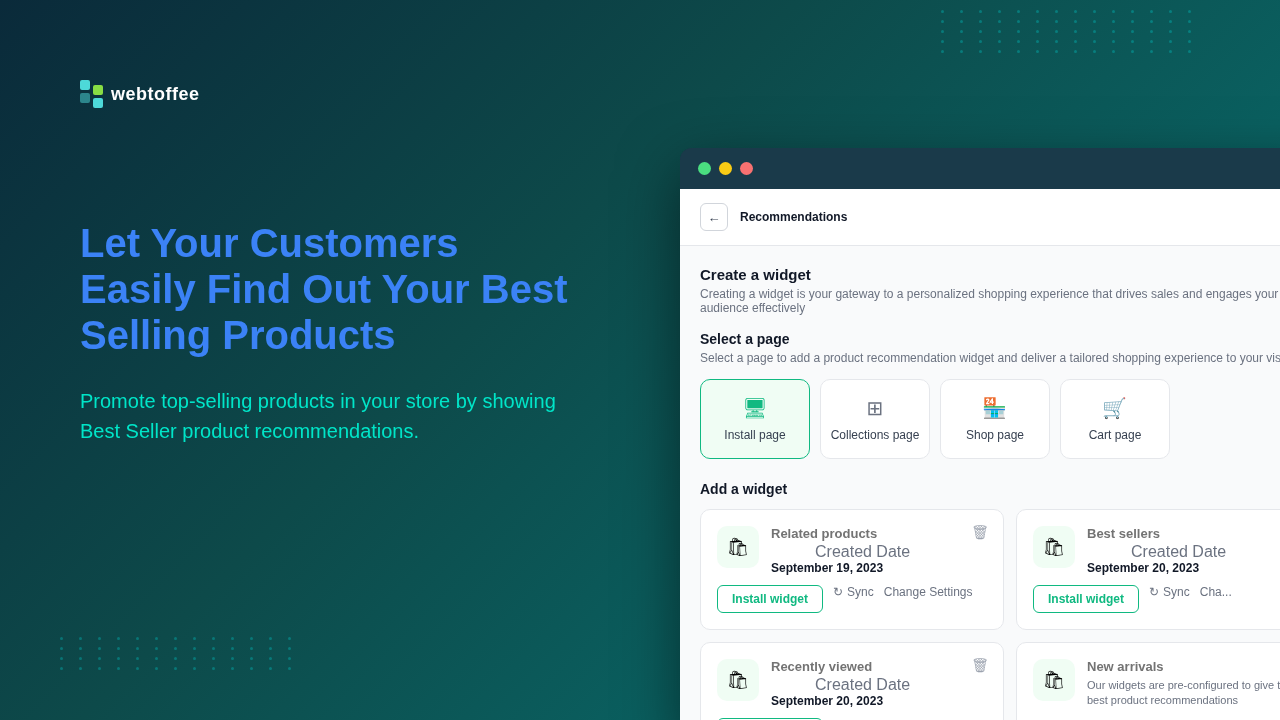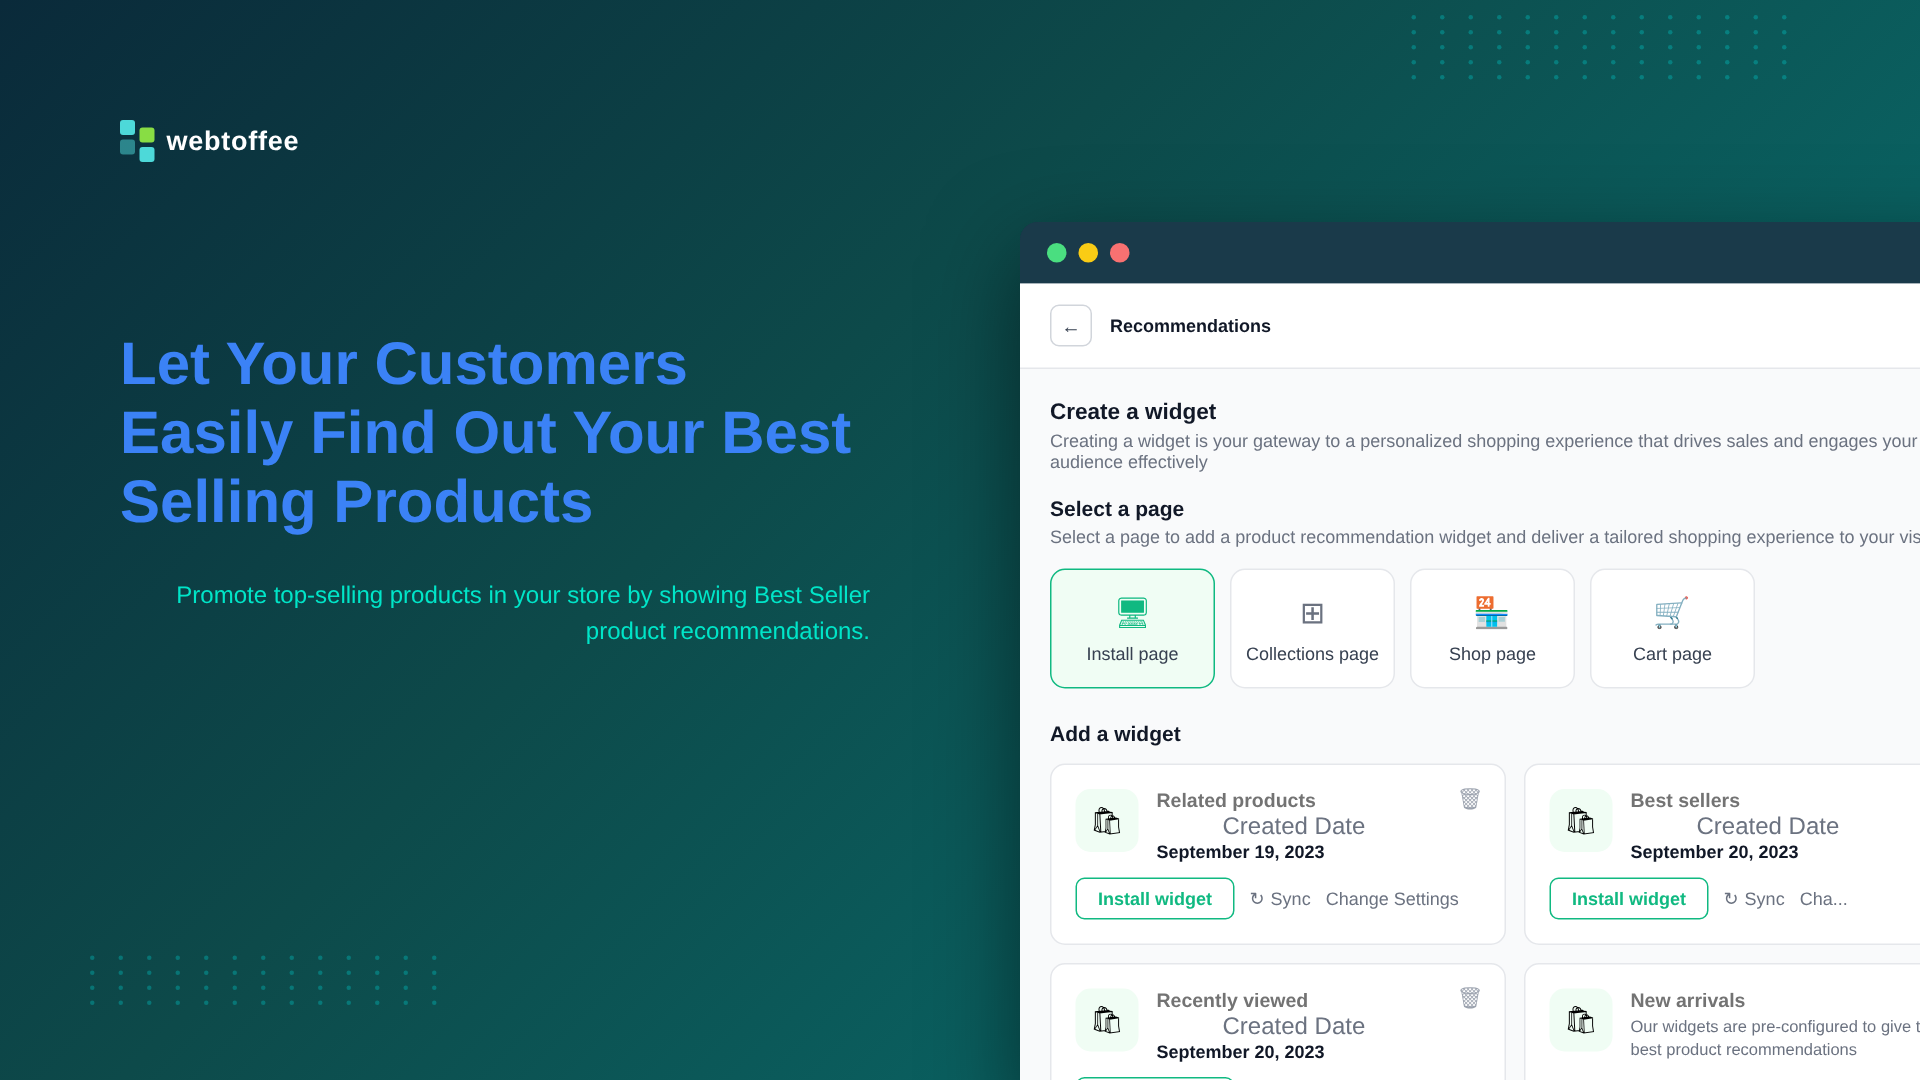--- a/index.html
+++ b/index.html
@@ -70,24 +70,23 @@
     }
     .hero-title {
       color: #3b82f6;
       font-size: 40px;
       font-weight: 800;
       line-height: 1.15;
       margin-bottom: 28px;
     }
     .hero-subtitle {
       color: #00e5c8;
-      font-size: 16px;
+      font-size: 20px;
       font-weight: 400;
       line-height: 1.5;
-      text-align: right;
     }
 
     
     .browser-window {
       position: absolute;
       top: 148px;
       left: 680px;
       width: 660px;
       height: 590px;
       background: #1a3a4a;
@@ -270,21 +269,21 @@
       top: 14px;
       right: 14px;
       color: #9ca3af;
       cursor: pointer;
       font-size: 14px;
       background: none;
       border: none;
     }
     .widget-actions {
       display: flex;
-      align-items: center;
+      align-items: flex-start;
       gap: 10px;
       margin-top: 10px;
     }
     .install-btn {
       padding: 6px 14px;
       border: 1.5px solid #10b981;
       border-radius: 6px;
       color: #10b981;
       font-size: 12px;
       font-weight: 600;

